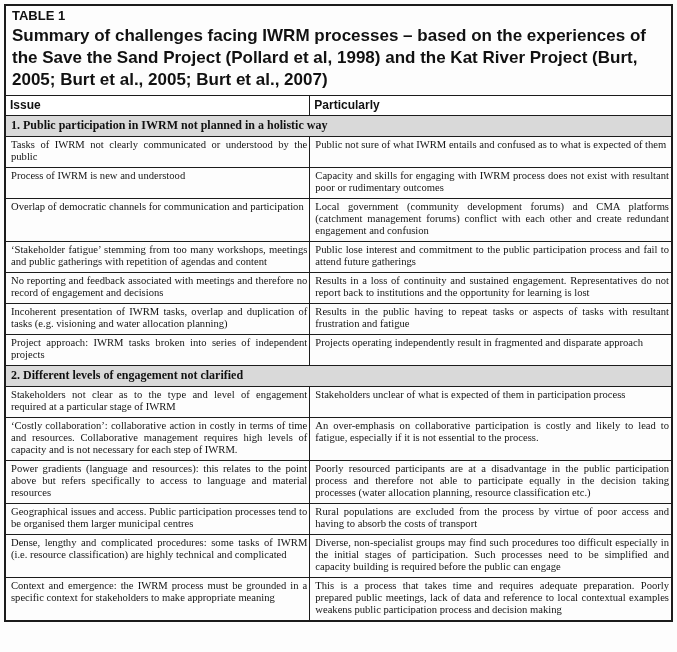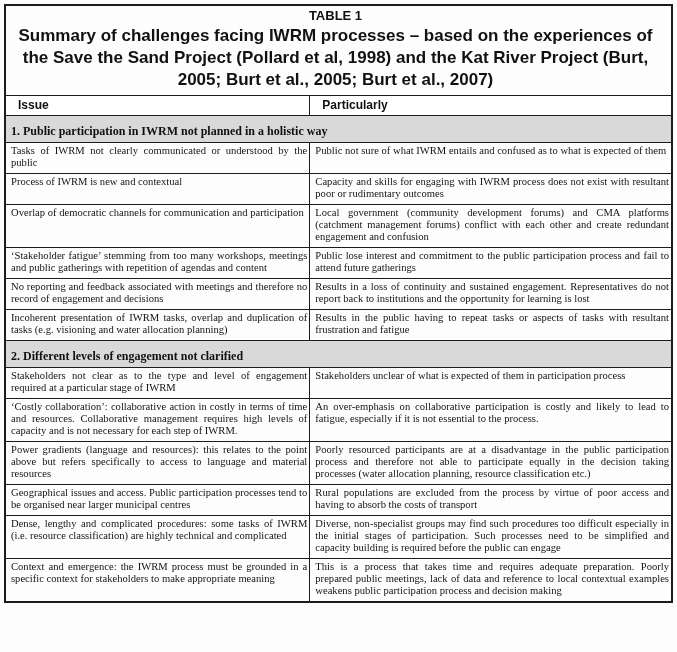--- a/index.html
+++ b/index.html
@@ -21,51 +21,51 @@
     border-collapse: collapse;
     border: 2px solid var(--border-color, #1c1c1c);
     table-layout: fixed;
   }
   table.paper-table td, table.paper-table th {
     border: 1px solid var(--border-color, #1c1c1c);
     vertical-align: top;
     box-sizing: border-box;
   }
   td.caption-cell {
-    text-align: center;
+    text-align: left;
     font-family: "Liberation Sans", sans-serif;
     font-weight: bold;
     font-size: 13px;
     line-height: 1.3;
     padding: 2px 12px 4px 6px;
     color: #111;
   }
   td.caption-cell .caption-title {
     display: block;
     font-size: 13px;
   }
   td.caption-cell .caption-subtitle {
     display: block;
     font-size: 17px;
   }
   th.col-header {
     font-family: "Liberation Sans", sans-serif;
     font-weight: bold;
     font-size: 12px;
     text-align: left;
-    padding: 2px 5px 3px 12px;
+    padding: 2px 5px 3px 4px;
     color: #111;
     background: #ffffff;
   }
   td.section-header {
     font-family: "Liberation Serif", serif;
     font-weight: bold;
     font-size: 12px;
     background: var(--section-header-bg, #d9d9d9);
-    padding: 8px 5px 3px 5px;
+    padding: 2px 5px 3px 5px;
     color: #111;
   }
   td.body-cell {
     font-size: 10.6px;
     line-height: 12px;
     padding: 2px 2px 4px 5px;
     text-align: justify;
     color: #141414;
   }
 </style>
@@ -91,57 +91,61 @@
       </tr>
 
       <tr>
         <td class="section-header" colspan="2">1. Public participation in IWRM not planned in a holistic way</td>
       </tr>
       <tr>
         <td class="body-cell">Tasks of IWRM not clearly communicated or understood by the public</td>
         <td class="body-cell">Public not sure of what IWRM entails and confused as to what is expected of them</td>
       </tr>
       <tr>
-        <td class="body-cell">Process of IWRM is new and contextual</td>
+        <td class="body-cell">Process of IWRM is new and understood</td>
         <td class="body-cell">Capacity and skills for engaging with IWRM process does not exist with resultant poor or rudimentary outcomes</td>
       </tr>
       <tr>
         <td class="body-cell">Overlap of democratic channels for communication and participation</td>
         <td class="body-cell">Local government (community development forums) and CMA platforms (catchment management forums) conflict with each other and create redundant engagement and confusion</td>
       </tr>
       <tr>
         <td class="body-cell">‘Stakeholder fatigue’ stemming from too many workshops, meetings and public gatherings with repetition of agendas and content</td>
         <td class="body-cell">Public lose interest and commitment to the public participation process and fail to attend future gatherings</td>
       </tr>
       <tr>
         <td class="body-cell">No reporting and feedback associated with meetings and therefore no record of engagement and decisions</td>
         <td class="body-cell">Results in a loss of continuity and sustained engagement. Representatives do not report back to institutions and the opportunity for learning is lost</td>
       </tr>
       <tr>
         <td class="body-cell">Incoherent presentation of IWRM tasks, overlap and duplication of tasks (e.g. visioning and water allocation planning)</td>
         <td class="body-cell">Results in the public having to repeat tasks or aspects of tasks with resultant frustration and fatigue</td>
       </tr>
+      <tr>
+        <td class="body-cell">Project approach: IWRM tasks broken into series of independent projects</td>
+        <td class="body-cell">Projects operating independently result in fragmented and disparate approach</td>
+      </tr>
 
       <tr>
         <td class="section-header" colspan="2">2. Different levels of engagement not clarified</td>
       </tr>
       <tr>
         <td class="body-cell">Stakeholders not clear as to the type and level of engagement required at a particular stage of IWRM</td>
         <td class="body-cell">Stakeholders unclear of what is expected of them in participation process</td>
       </tr>
       <tr>
         <td class="body-cell">‘Costly collaboration’: collaborative action in costly in terms of time and resources. Collaborative management requires high levels of capacity and is not necessary for each step of IWRM.</td>
         <td class="body-cell">An over-emphasis on collaborative participation is costly and likely to lead to fatigue, especially if it is not essential to the process.</td>
       </tr>
       <tr>
         <td class="body-cell">Power gradients (language and resources): this relates to the point above but refers specifically to access to language and material resources</td>
         <td class="body-cell">Poorly resourced participants are at a disadvantage in the public participation process and therefore not able to participate equally in the decision taking processes (water allocation planning, resource classification etc.)</td>
       </tr>
       <tr>
-        <td class="body-cell">Geographical issues and access. Public participation processes tend to be organised near larger municipal centres</td>
+        <td class="body-cell">Geographical issues and access. Public participation processes tend to be organised them larger municipal centres</td>
         <td class="body-cell">Rural populations are excluded from the process by virtue of poor access and having to absorb the costs of transport</td>
       </tr>
 
       <tr>
         <td class="body-cell">Dense, lengthy and complicated procedures: some tasks of IWRM (i.e. resource classification) are highly technical and complicated</td>
         <td class="body-cell">Diverse, non-specialist groups may find such procedures too difficult especially in the initial stages of participation. Such processes need to be simplified and capacity building is required before the public can engage</td>
       </tr>
       <tr>
         <td class="body-cell">Context and emergence: the IWRM process must be grounded in a specific context for stakeholders to make appropriate meaning</td>
         <td class="body-cell">This is a process that takes time and requires adequate preparation. Poorly prepared public meetings, lack of data and reference to local contextual examples weakens public participation process and decision making</td>

